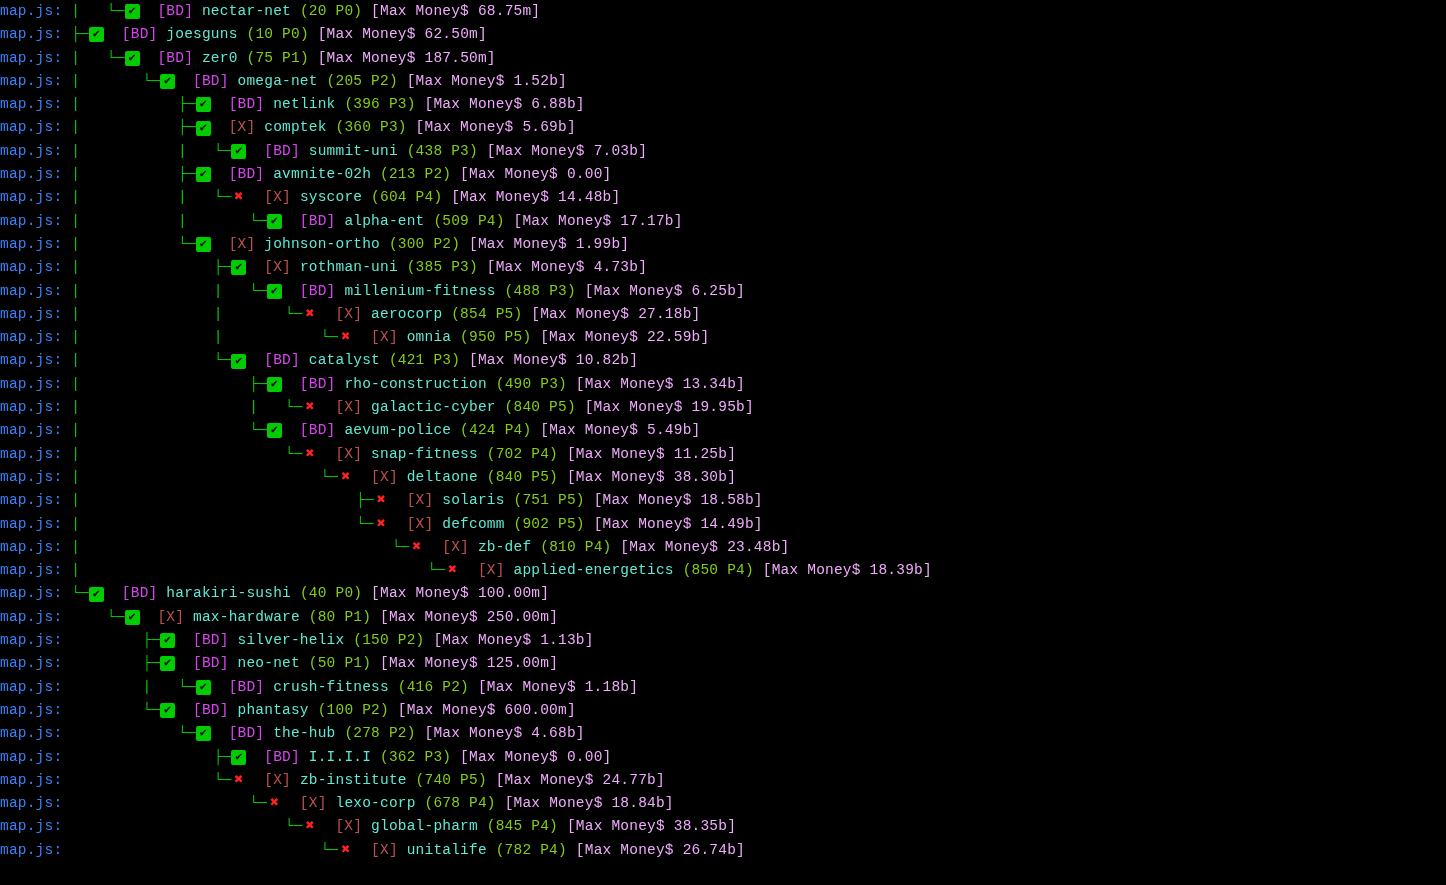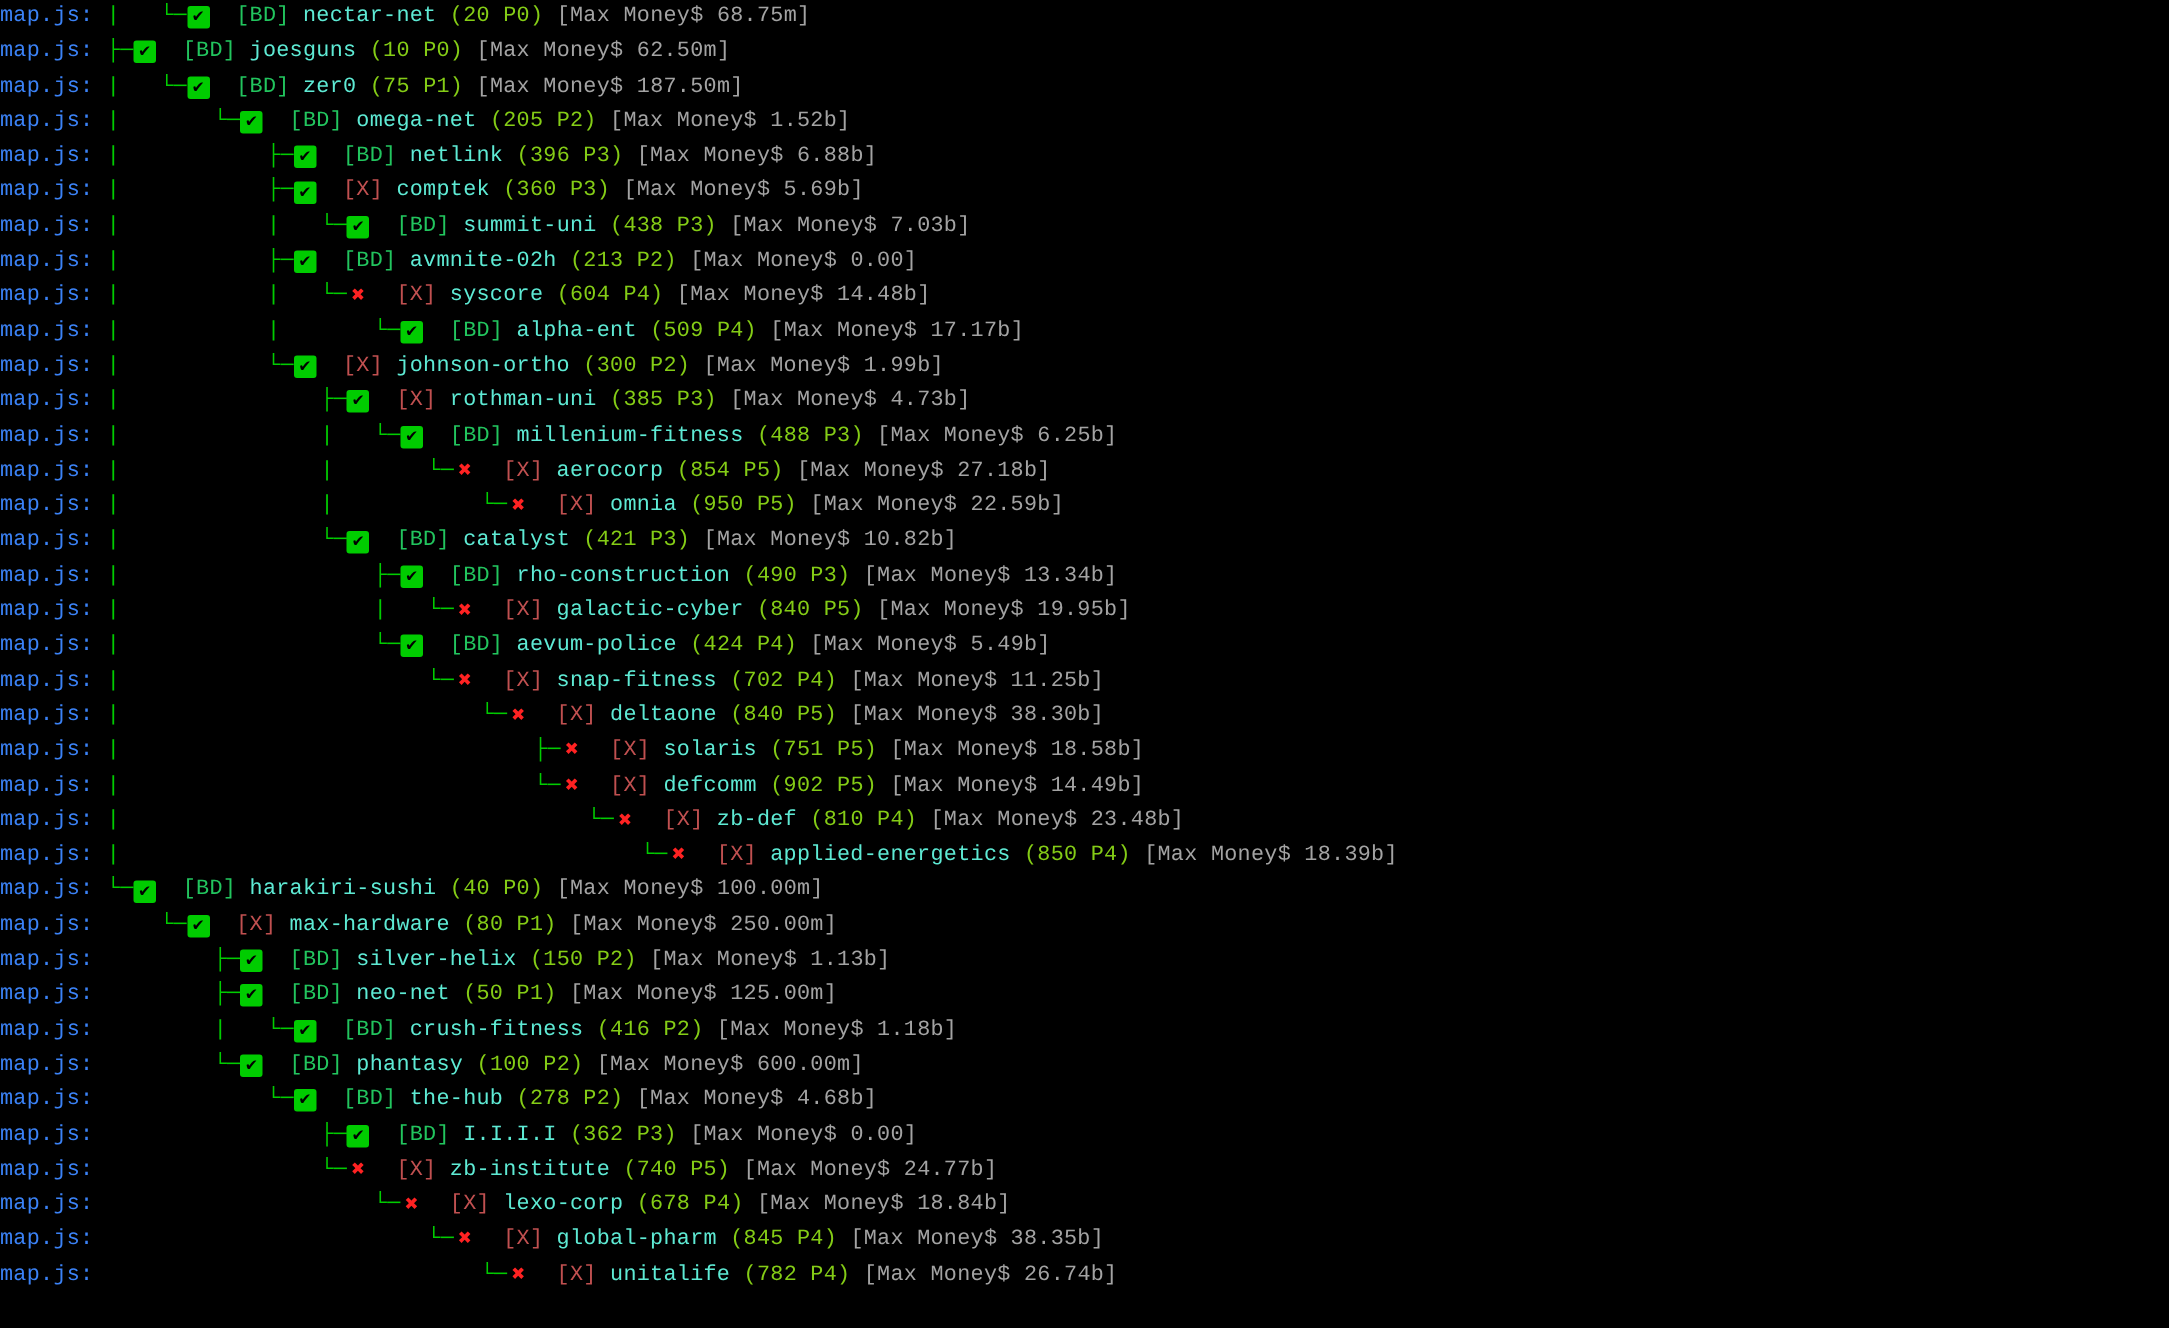--- a/index.html
+++ b/index.html
@@ -47,33 +47,33 @@
   }
   .icon-x {
     color: #ff2222;
     font-weight: 900;
     font-size: 15px;
     display: inline-block;
     width: 15px;
     text-align: center;
   }
   .tag-bd {
-    color: #22c55e;
+    color: #d946ef;
   }
   .tag-x {
     color: #c05050;
   }
   .name {
     color: #5eead4;
   }
   .paren {
     color: #84cc16;
   }
   .money {
-    color: #a3a3a3;
+    color: #f0abfc;
   }
 </style>
 </head>
 <body>
 
 <div class="terminal" id="terminal">
     <div class="row"><span class="prefix">map.js: </span><span class="tree">|   └─</span><span class="icon-check">✔</span><span> </span><span class="tag-bd"> [BD] </span><span class="name">nectar-net</span><span class="paren"> (20 P0) </span><span class="money">[Max Money$ 68.75m]</span></div>
     <div class="row"><span class="prefix">map.js: </span><span class="tree">├─</span><span class="icon-check">✔</span><span> </span><span class="tag-bd"> [BD] </span><span class="name">joesguns</span><span class="paren"> (10 P0) </span><span class="money">[Max Money$ 62.50m]</span></div>
     <div class="row"><span class="prefix">map.js: </span><span class="tree">|   └─</span><span class="icon-check">✔</span><span> </span><span class="tag-bd"> [BD] </span><span class="name">zer0</span><span class="paren"> (75 P1) </span><span class="money">[Max Money$ 187.50m]</span></div>
     <div class="row"><span class="prefix">map.js: </span><span class="tree">|       └─</span><span class="icon-check">✔</span><span> </span><span class="tag-bd"> [BD] </span><span class="name">omega-net</span><span class="paren"> (205 P2) </span><span class="money">[Max Money$ 1.52b]</span></div>

